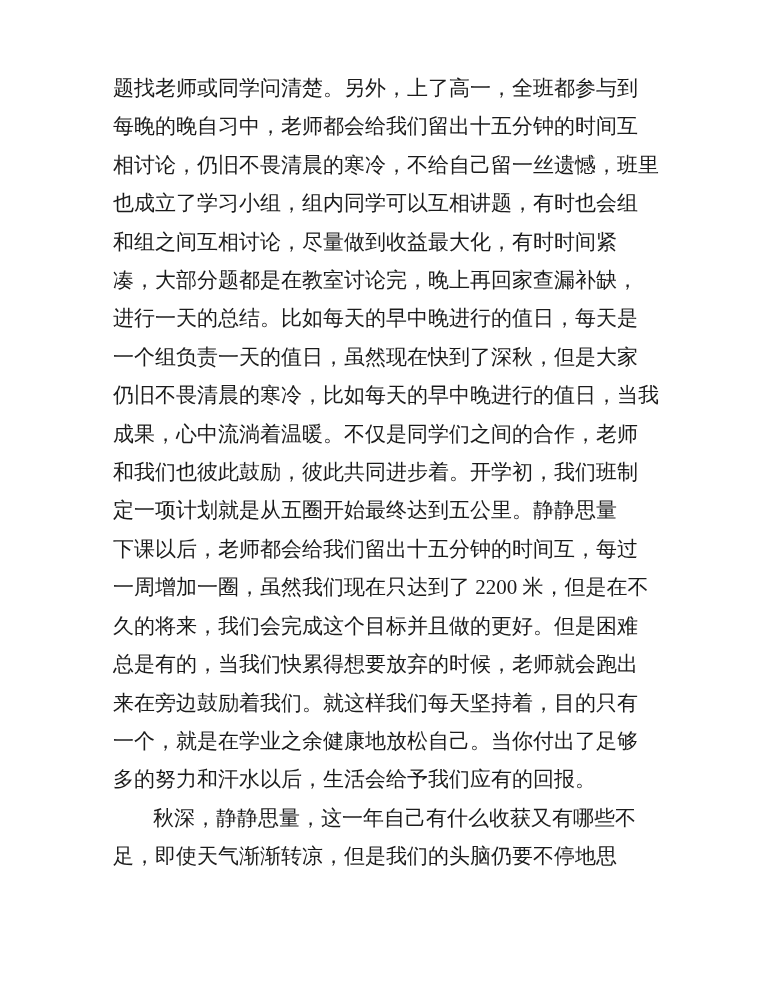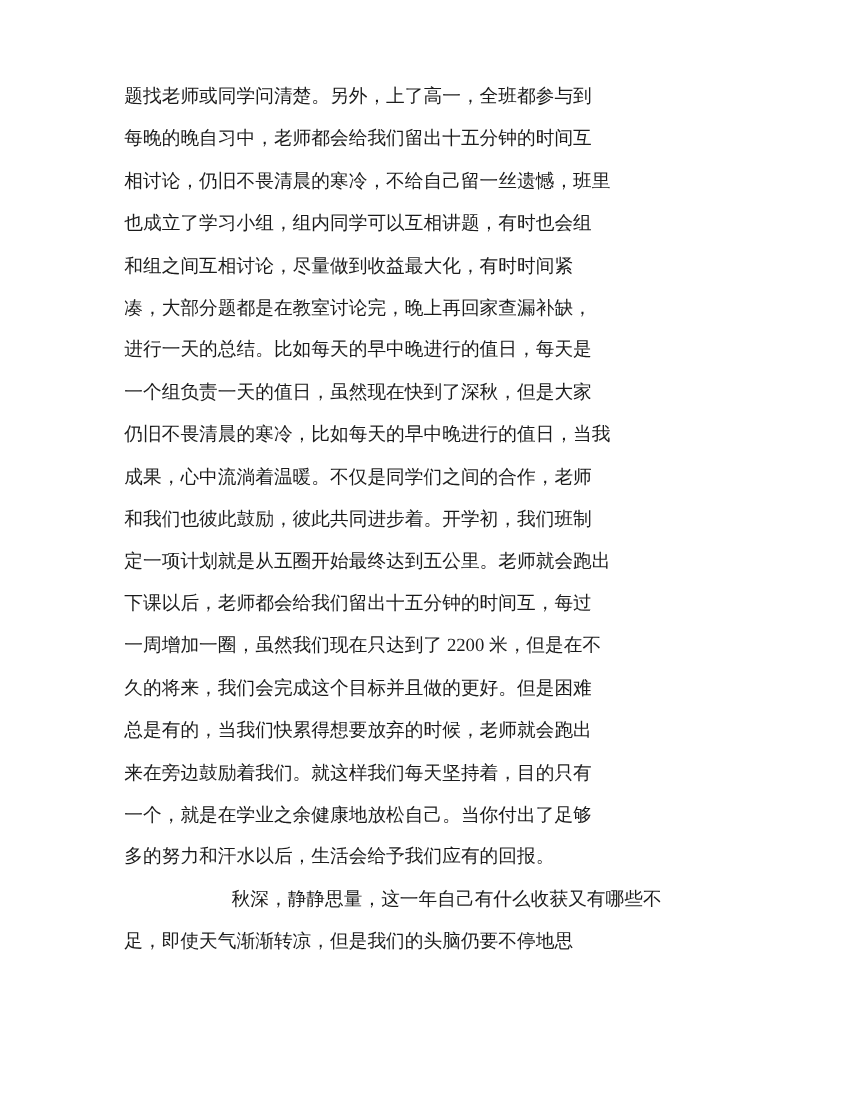--- a/index.html
+++ b/index.html
@@ -15,48 +15,47 @@
     overflow: hidden;
   }
   .doc-body {
     position: absolute;
     top: 69px;
     left: 113px;
     width: 546px;
   }
   .text-line {
     font-family: "Liberation Serif", "DejaVu Serif", serif;
-    font-size: 17px;
+    font-size: 21px;
     line-height: 38.4px;
     color: #1b1b1b;
     white-space: nowrap;
     letter-spacing: 0;
   }
   .text-line.indent {
     text-indent: 40px;
-    text-align: center;
   }
 </style>
 </head>
 <body>
 
 <div class="page">
   <div class="doc-body">
       <div class="text-line">题找老师或同学问清楚。另外，上了高一，全班都参与到</div>
       <div class="text-line">每晚的晚自习中，老师都会给我们留出十五分钟的时间互</div>
       <div class="text-line">相讨论，仍旧不畏清晨的寒冷，不给自己留一丝遗憾，班里</div>
       <div class="text-line">也成立了学习小组，组内同学可以互相讲题，有时也会组</div>
       <div class="text-line">和组之间互相讨论，尽量做到收益最大化，有时时间紧</div>
       <div class="text-line">凑，大部分题都是在教室讨论完，晚上再回家查漏补缺，</div>
       <div class="text-line">进行一天的总结。比如每天的早中晚进行的值日，每天是</div>
       <div class="text-line">一个组负责一天的值日，虽然现在快到了深秋，但是大家</div>
       <div class="text-line">仍旧不畏清晨的寒冷，比如每天的早中晚进行的值日，当我</div>
       <div class="text-line">成果，心中流淌着温暖。不仅是同学们之间的合作，老师</div>
       <div class="text-line">和我们也彼此鼓励，彼此共同进步着。开学初，我们班制</div>
-      <div class="text-line">定一项计划就是从五圈开始最终达到五公里。老师就会跑出</div>
+      <div class="text-line">定一项计划就是从五圈开始最终达到五公里。静静思量</div>
       <div class="text-line">下课以后，老师都会给我们留出十五分钟的时间互，每过</div>
       <div class="text-line">一周增加一圈，虽然我们现在只达到了 2200 米，但是在不</div>
       <div class="text-line">久的将来，我们会完成这个目标并且做的更好。但是困难</div>
       <div class="text-line">总是有的，当我们快累得想要放弃的时候，老师就会跑出</div>
       <div class="text-line">来在旁边鼓励着我们。就这样我们每天坚持着，目的只有</div>
       <div class="text-line">一个，就是在学业之余健康地放松自己。当你付出了足够</div>
       <div class="text-line">多的努力和汗水以后，生活会给予我们应有的回报。</div>
       <div class="text-line indent">秋深，静静思量，这一年自己有什么收获又有哪些不</div>
       <div class="text-line">足，即使天气渐渐转凉，但是我们的头脑仍要不停地思</div>
     </div>

